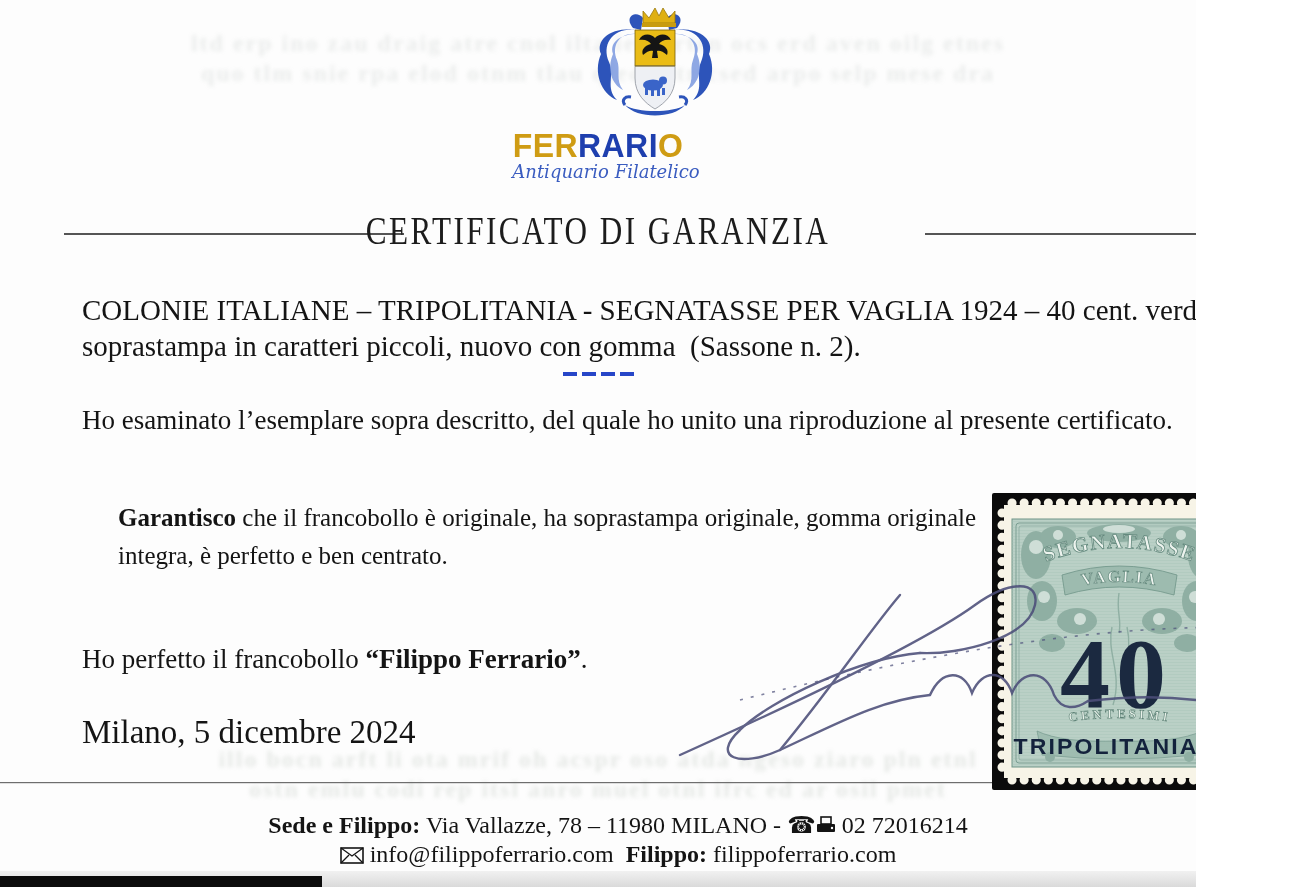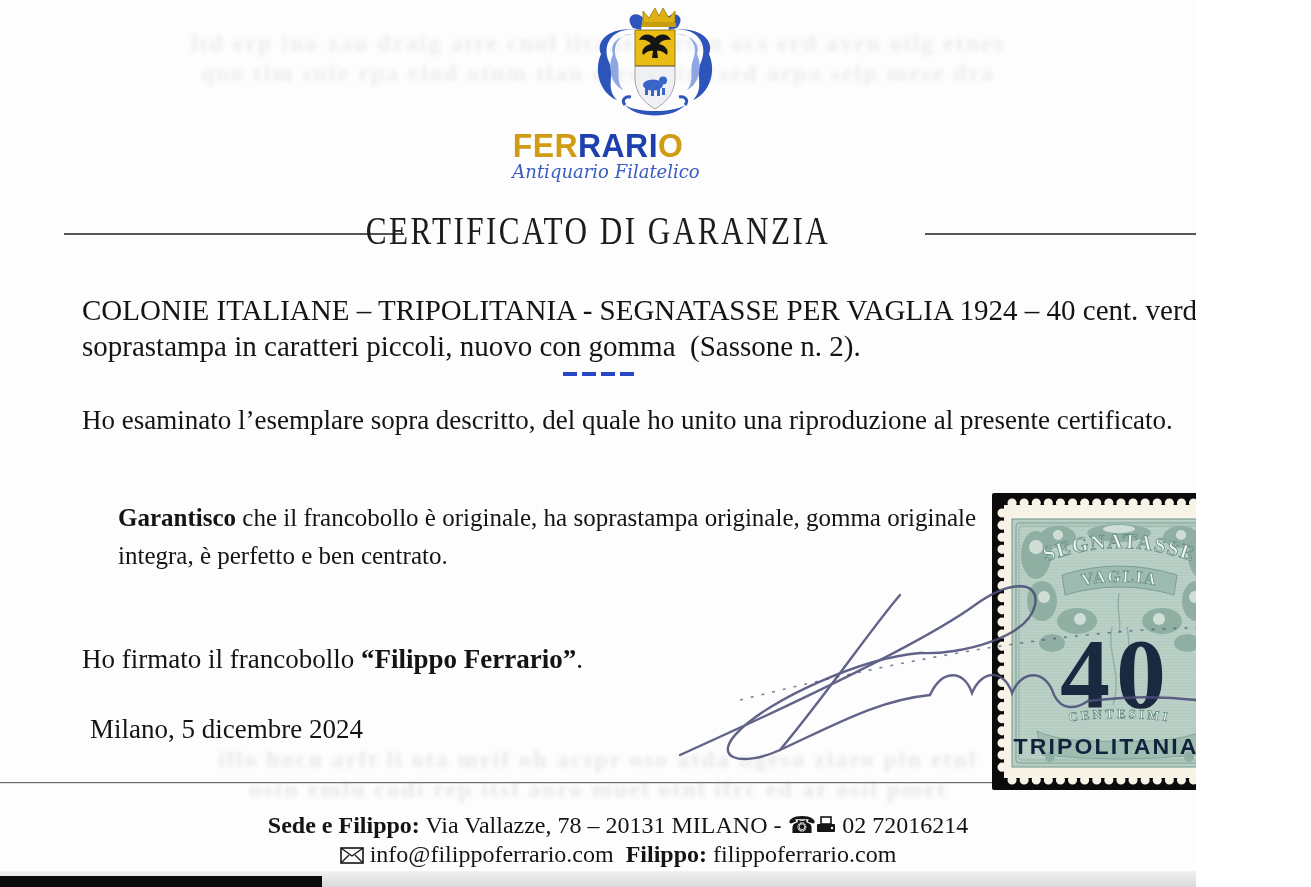--- a/index.html
+++ b/index.html
@@ -46,21 +46,21 @@
   .heading { left:82px; top:292px; width:1148px; font-size:29px; line-height:36px; }
   .heading .b { font-weight:normal; }
   .dashes { left:0; top:372px; width:100%; display:flex; justify-content:center; gap:5px; }
   .dashes i { display:block; width:14px; height:4px; background:#2746c8; }
   .para-examined { left:82px; top:401px; width:1148px; font-size:27px;
     line-height:38px; text-align:justify; }
   .para-guarantee { left:82px; top:499px; width:880px; font-size:25px; line-height:38px;margin-left:36px; }
   .para-guarantee .b { font-weight:bold; }
   .signed-line { left:82px; top:644px; font-size:27px; }
   .signed-line .b { font-weight:bold; }
-  .dateline { left:90px; top:714px; font-size:27px;font-family:Liberation Serif, serif; }
+  .dateline { left:82px; top:714px; font-size:33px;font-family:Liberation Serif, serif; }
 
   .fold-line { left:0; top:782px; width:1002px; height:1px; background:#6e6e6e;
     box-shadow:0 1px 0 rgba(0,0,0,0.12); }
 
   
   .stamp { left:992px; top:493px; width:255px; height:297px; z-index:3; }
   
   .signature { left:620px; top:550px; width:660px; height:230px; z-index:5; }
 
   
@@ -141,21 +141,21 @@
       <i></i>
   </div>
 
   <div class="abs para-examined">Ho esaminato l’esemplare sopra descritto, del quale ho unito una riproduzione al presente certificato.</div>
 
   <div class="abs para-guarantee">
     <span class="b">Garantisco</span><span class="prewrap"> che il francobollo è originale, ha soprastampa originale, gomma originale integra, è perfetto e ben centrato.</span>
   </div>
 
   <div class="abs signed-line">
-    <span class="prewrap">Ho firmato il francobollo </span><span class="b">“Filippo Ferrario”</span><span>.</span>
+    <span class="prewrap">Ho perfetto il francobollo </span><span class="b">“Filippo Ferrario”</span><span>.</span>
   </div>
 
   <div class="abs dateline">Milano, 5 dicembre 2024</div>
 
   <div class="abs fold-line"></div>
 
   <div class="abs stamp">
     <svg width="255" height="297" viewBox="0 0 255 297">
       <rect x="0" y="0" width="255" height="297" rx="2" fill="#0b0b0b"></rect>
       <rect x="12" y="12" width="231" height="273" fill="#f7f4e7"></rect>
@@ -241,21 +241,21 @@
         <path d="M300 103 C240 108 150 150 120 180 C90 208 120 218 160 200 C220 172 260 150 310 145"></path>
         <path d="M310 145 c12 -26 34 -26 42 -2 c10 -24 32 -24 40 0 c10 -24 34 -24 42 2 c8 16 22 14 34 6"></path>
         <path d="M160 200 C210 140 250 80 280 45"></path>
         <path d="M468 151 C540 142 600 150 648 166"></path>
       </g>
       <path d="M120 150 C300 105 480 72 645 78" stroke="#4c4e79" stroke-width="1.6" fill="none" stroke-dasharray="3 8" opacity="0.7"></path>
     </svg>
   </div>
 
   <div class="abs footer-line">
-    <span class="b">Sede e Filippo:</span><span class="prewrap"> Via Vallazze, 78 – 20131 MILANO - </span><span class="glyph-icon">☎</span><span class="svg-icon"><svg width="20" height="20" viewBox="0 0 20 20">
+    <span class="b">Sede e Filippo:</span><span class="prewrap"> Via Vallazze, 78 – 11980 MILANO - </span><span class="glyph-icon">☎</span><span class="svg-icon"><svg width="20" height="20" viewBox="0 0 20 20">
           <rect x="1" y="9" width="18" height="8" rx="1" fill="#141414"></rect>
           <rect x="5" y="2" width="10" height="7" fill="none" stroke="#141414" stroke-width="1.6"></rect>
           <circle cx="16" cy="13" r="1.2" fill="#fff"></circle>
         </svg></span><span class="prewrap"> 02 72016214</span>
   </div>
   <div class="abs footer-line footer-line2">
     <span class="svg-icon"><svg width="24" height="17" viewBox="0 0 24 17">
           <rect x="1" y="1" width="22" height="15" fill="none" stroke="#141414" stroke-width="1.6"></rect>
           <path d="M1 1 L12 9 L23 1 M1 16 L9 8 M23 16 L15 8" stroke="#141414" stroke-width="1.3" fill="none"></path>
         </svg></span><span class="prewrap"> info@filippoferrario.com  </span><span class="b">Filippo:</span><span class="prewrap"> filippoferrario.com</span>

